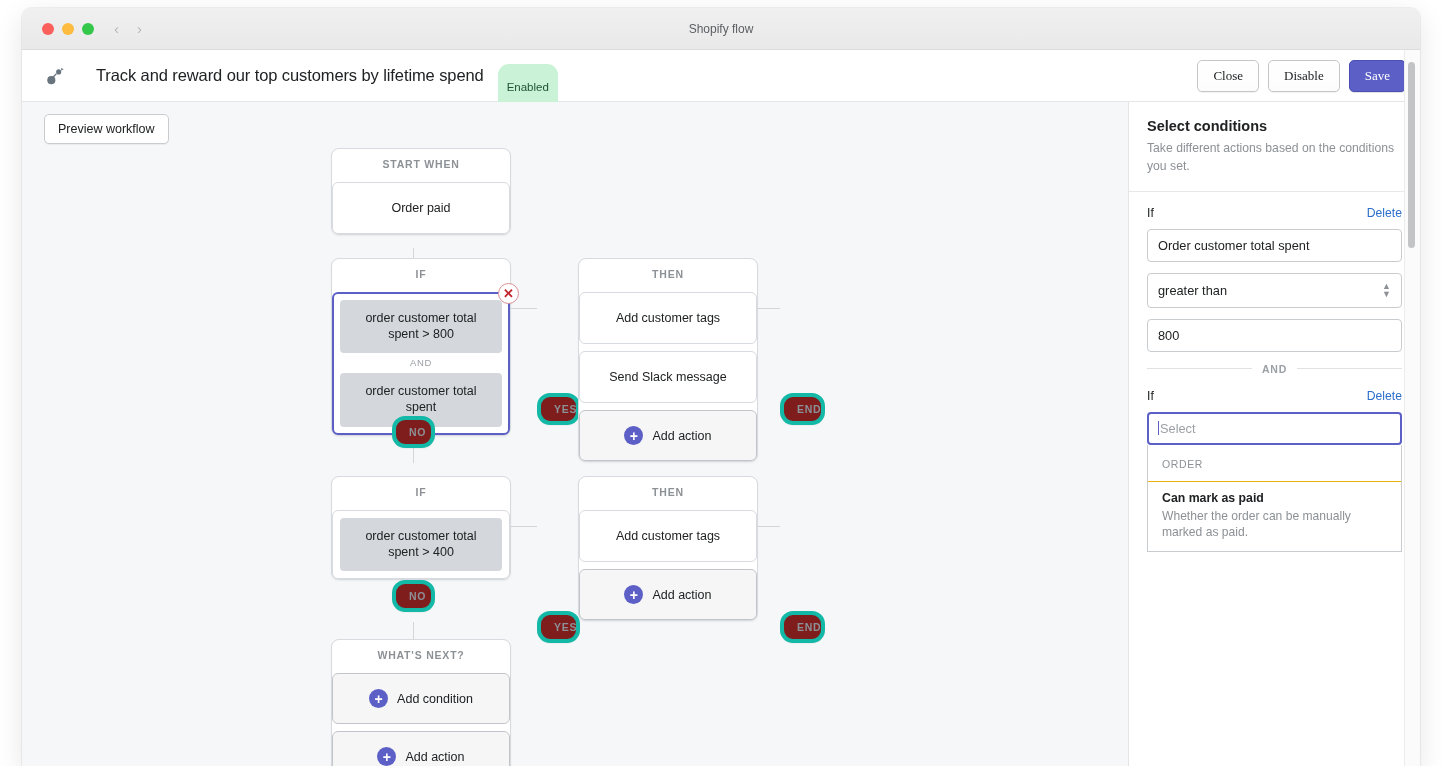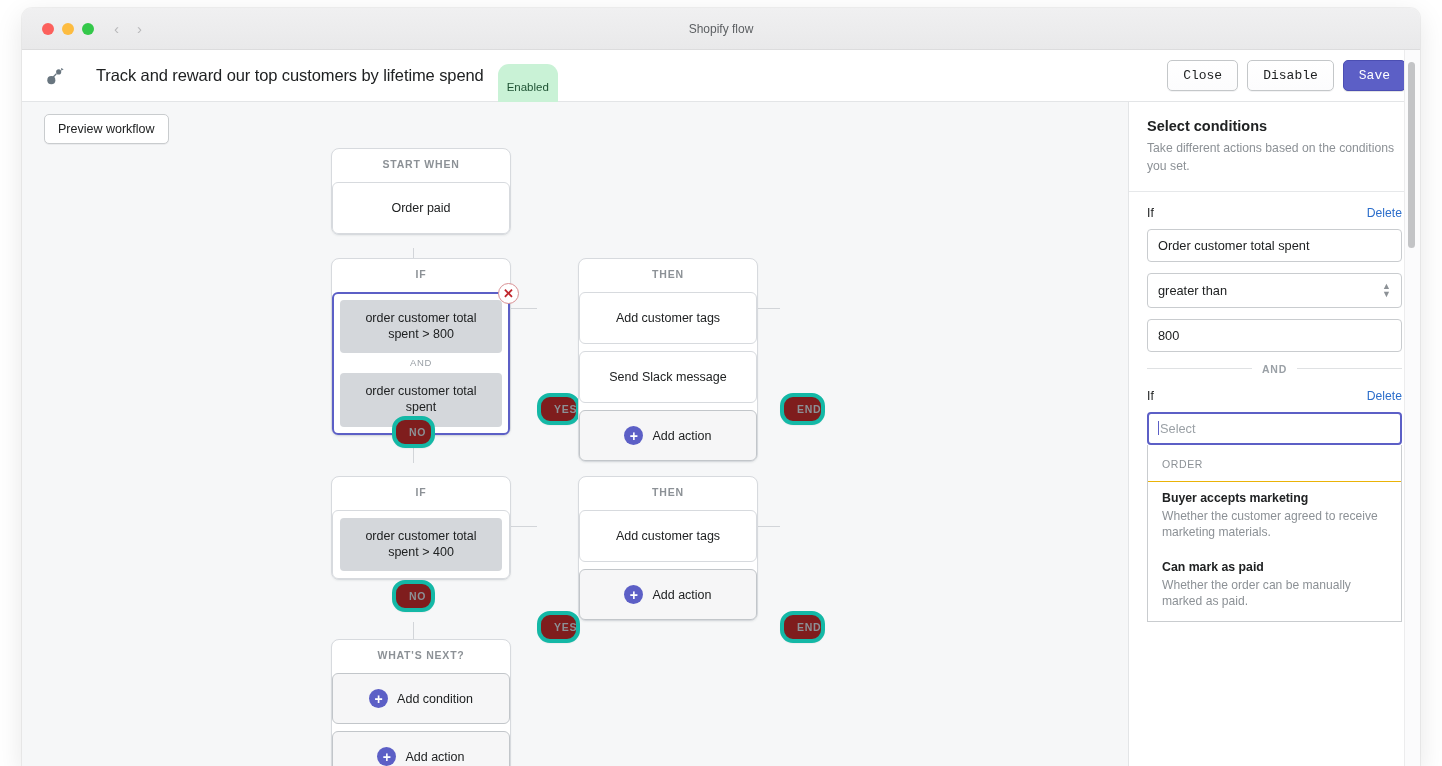--- a/index.html
+++ b/index.html
@@ -61,21 +61,21 @@
     background: #c9f2d6;
     color: #1f5334;
     font-size: 11.5px;
     padding: 16px 9px;
     border-radius: 11px;
     line-height: 1.35;
     margin-top: 25px;
   }
   .hdr-actions { margin-left: auto; display: flex; gap: 9px; align-items: center; }
   .btn {
-    font-family: Liberation Mono, monospace;
+    font-family: Liberation Serif, serif;
     font-size: 13px;
     padding: 7px 15px;
     border-radius: 5px;
     border: 1px solid #c4c7c9;
     background: linear-gradient(#ffffff,#fcfcfd);
     color: #202223;
     cursor: pointer;
     white-space: nowrap;
     box-shadow: 0 1px 0 rgba(22,29,37,0.05);
   }
@@ -469,24 +469,20 @@
           </div>
           <div class="field focused">
             <span class="caret"></span>
             <span class="ph">Select</span>
           </div>
 
           <div class="dropdown">
             <div class="dd-group">ORDER</div>
 
             <div class="dd-item">
-              <div class="t">Buyer accepts marketing</div>
-              <div class="d">Whether the customer agreed to receive marketing materials.</div>
-            </div>
-            <div class="dd-item">
               <div class="t">Can mark as paid</div>
               <div class="d">Whether the order can be manually marked as paid.</div>
             </div>
 
           </div>
         </div>
 
         <div class="panel-scrollbar"></div>
       </div>
     </div>

